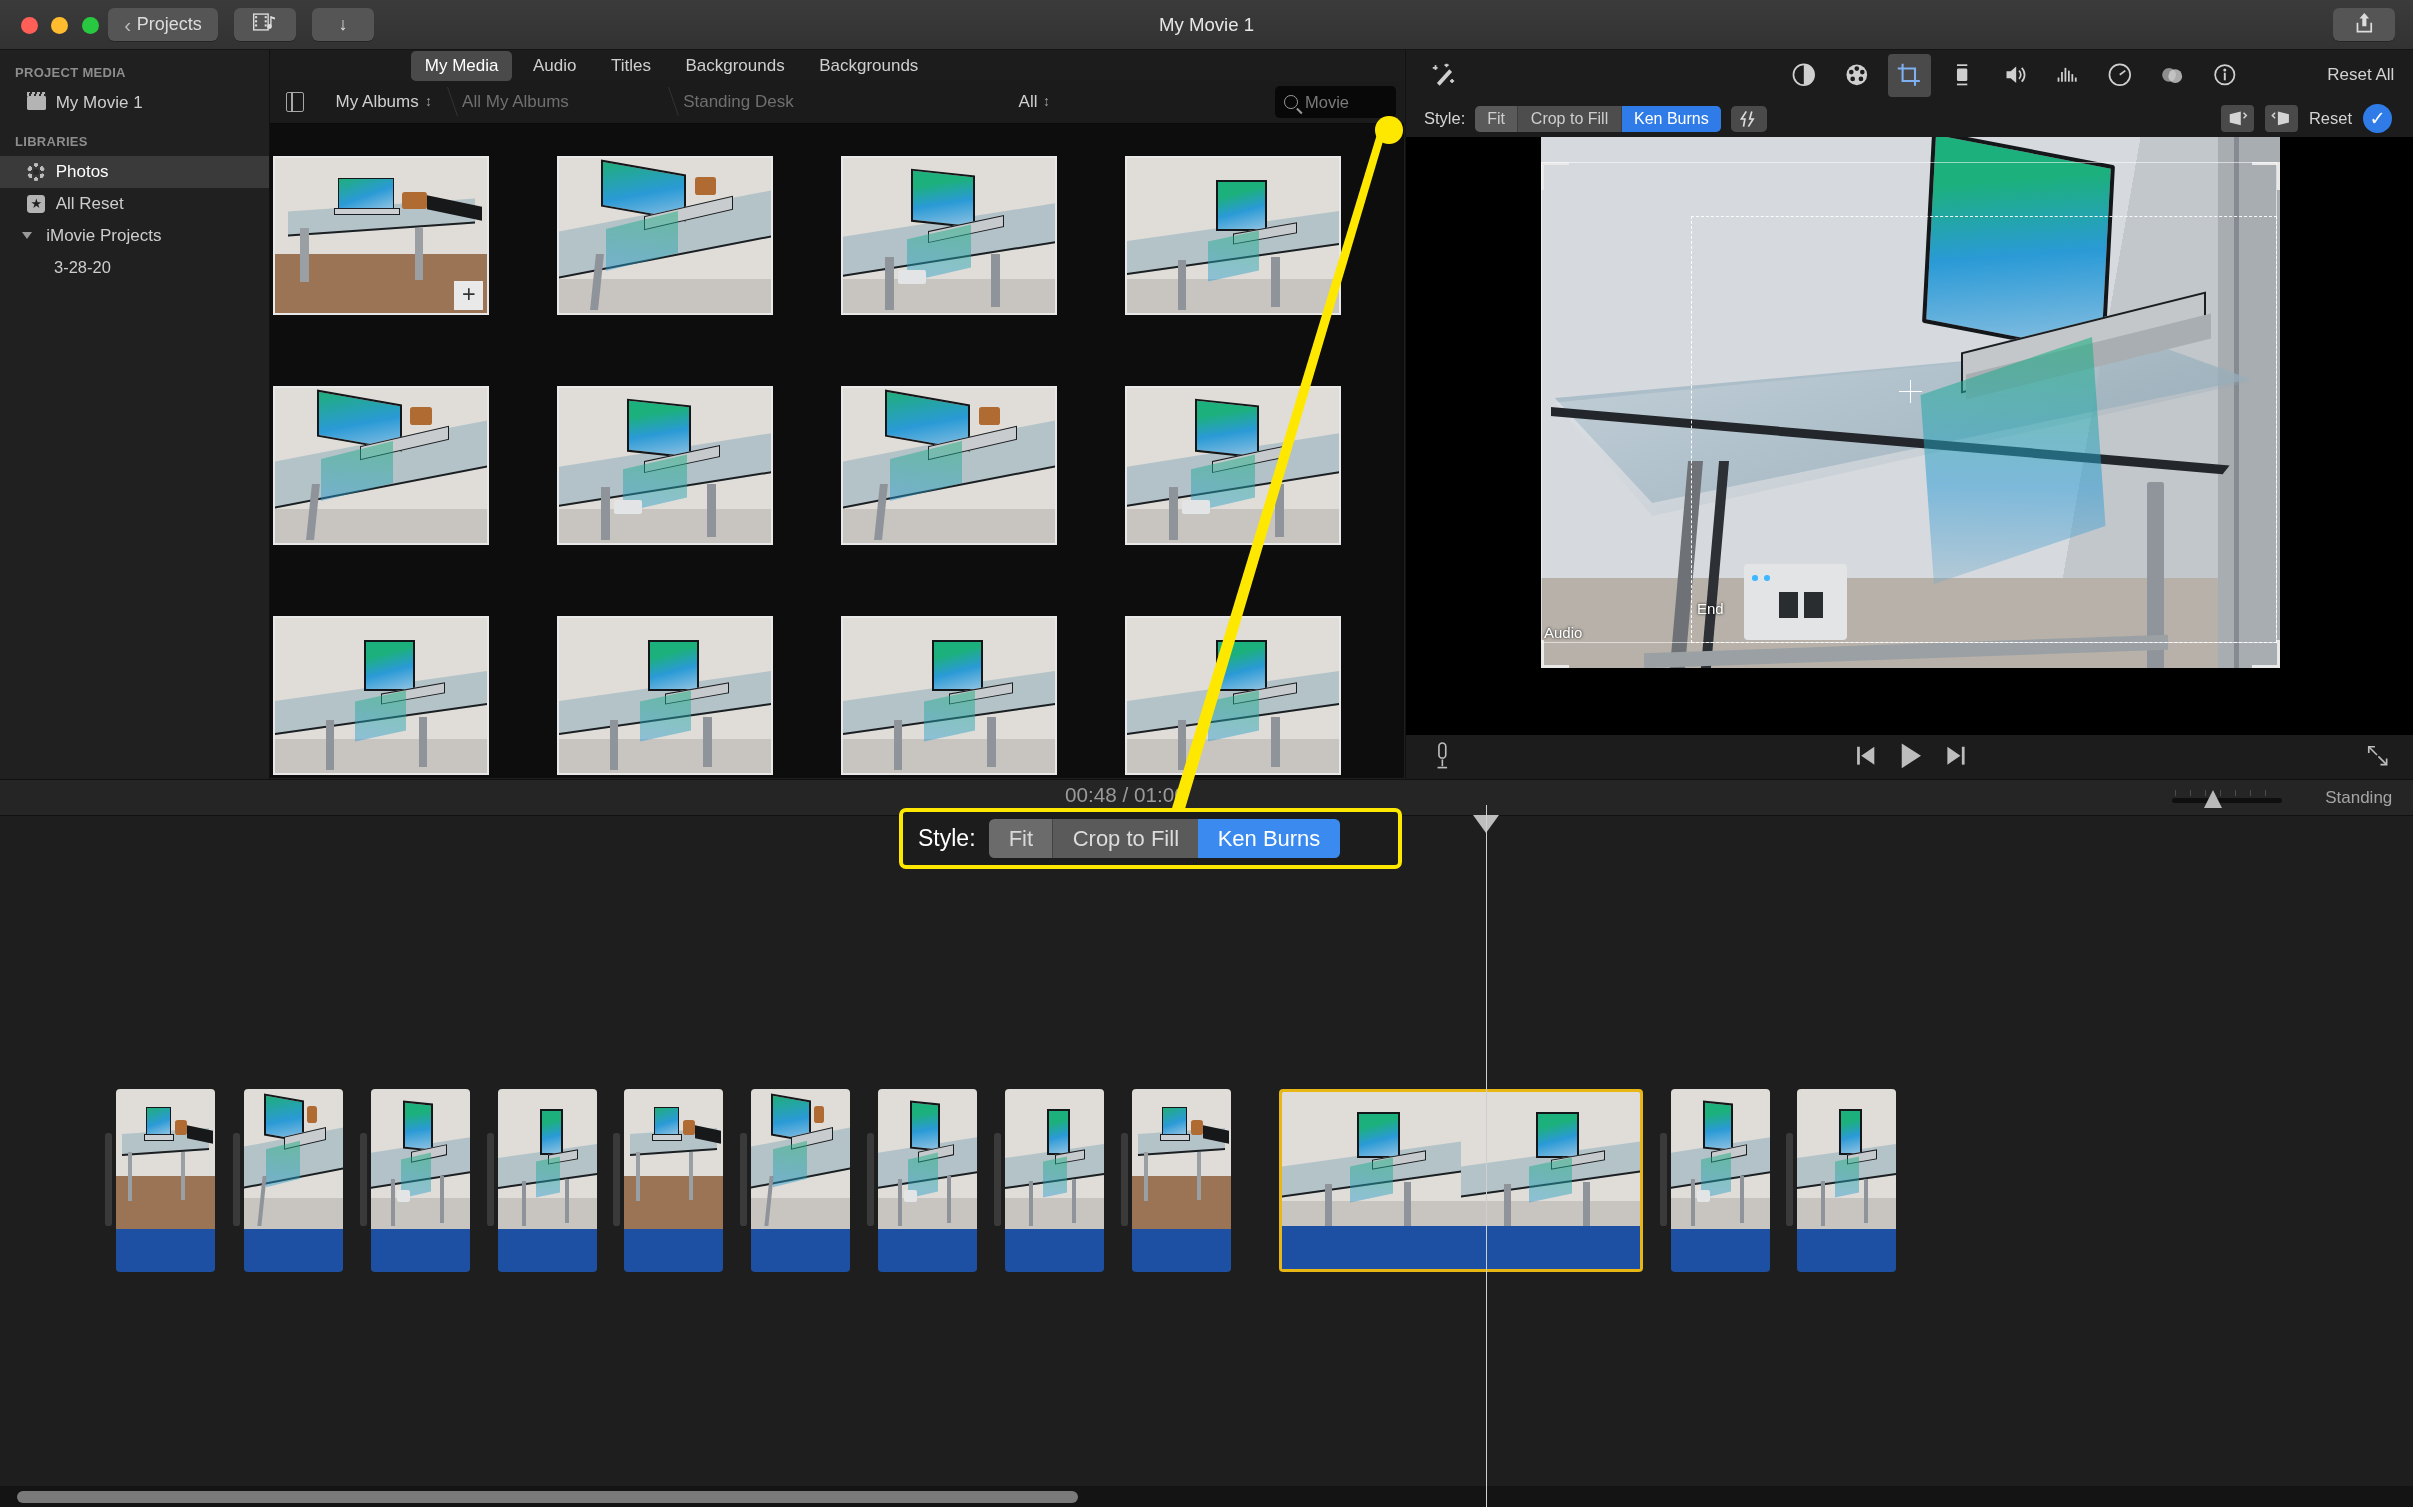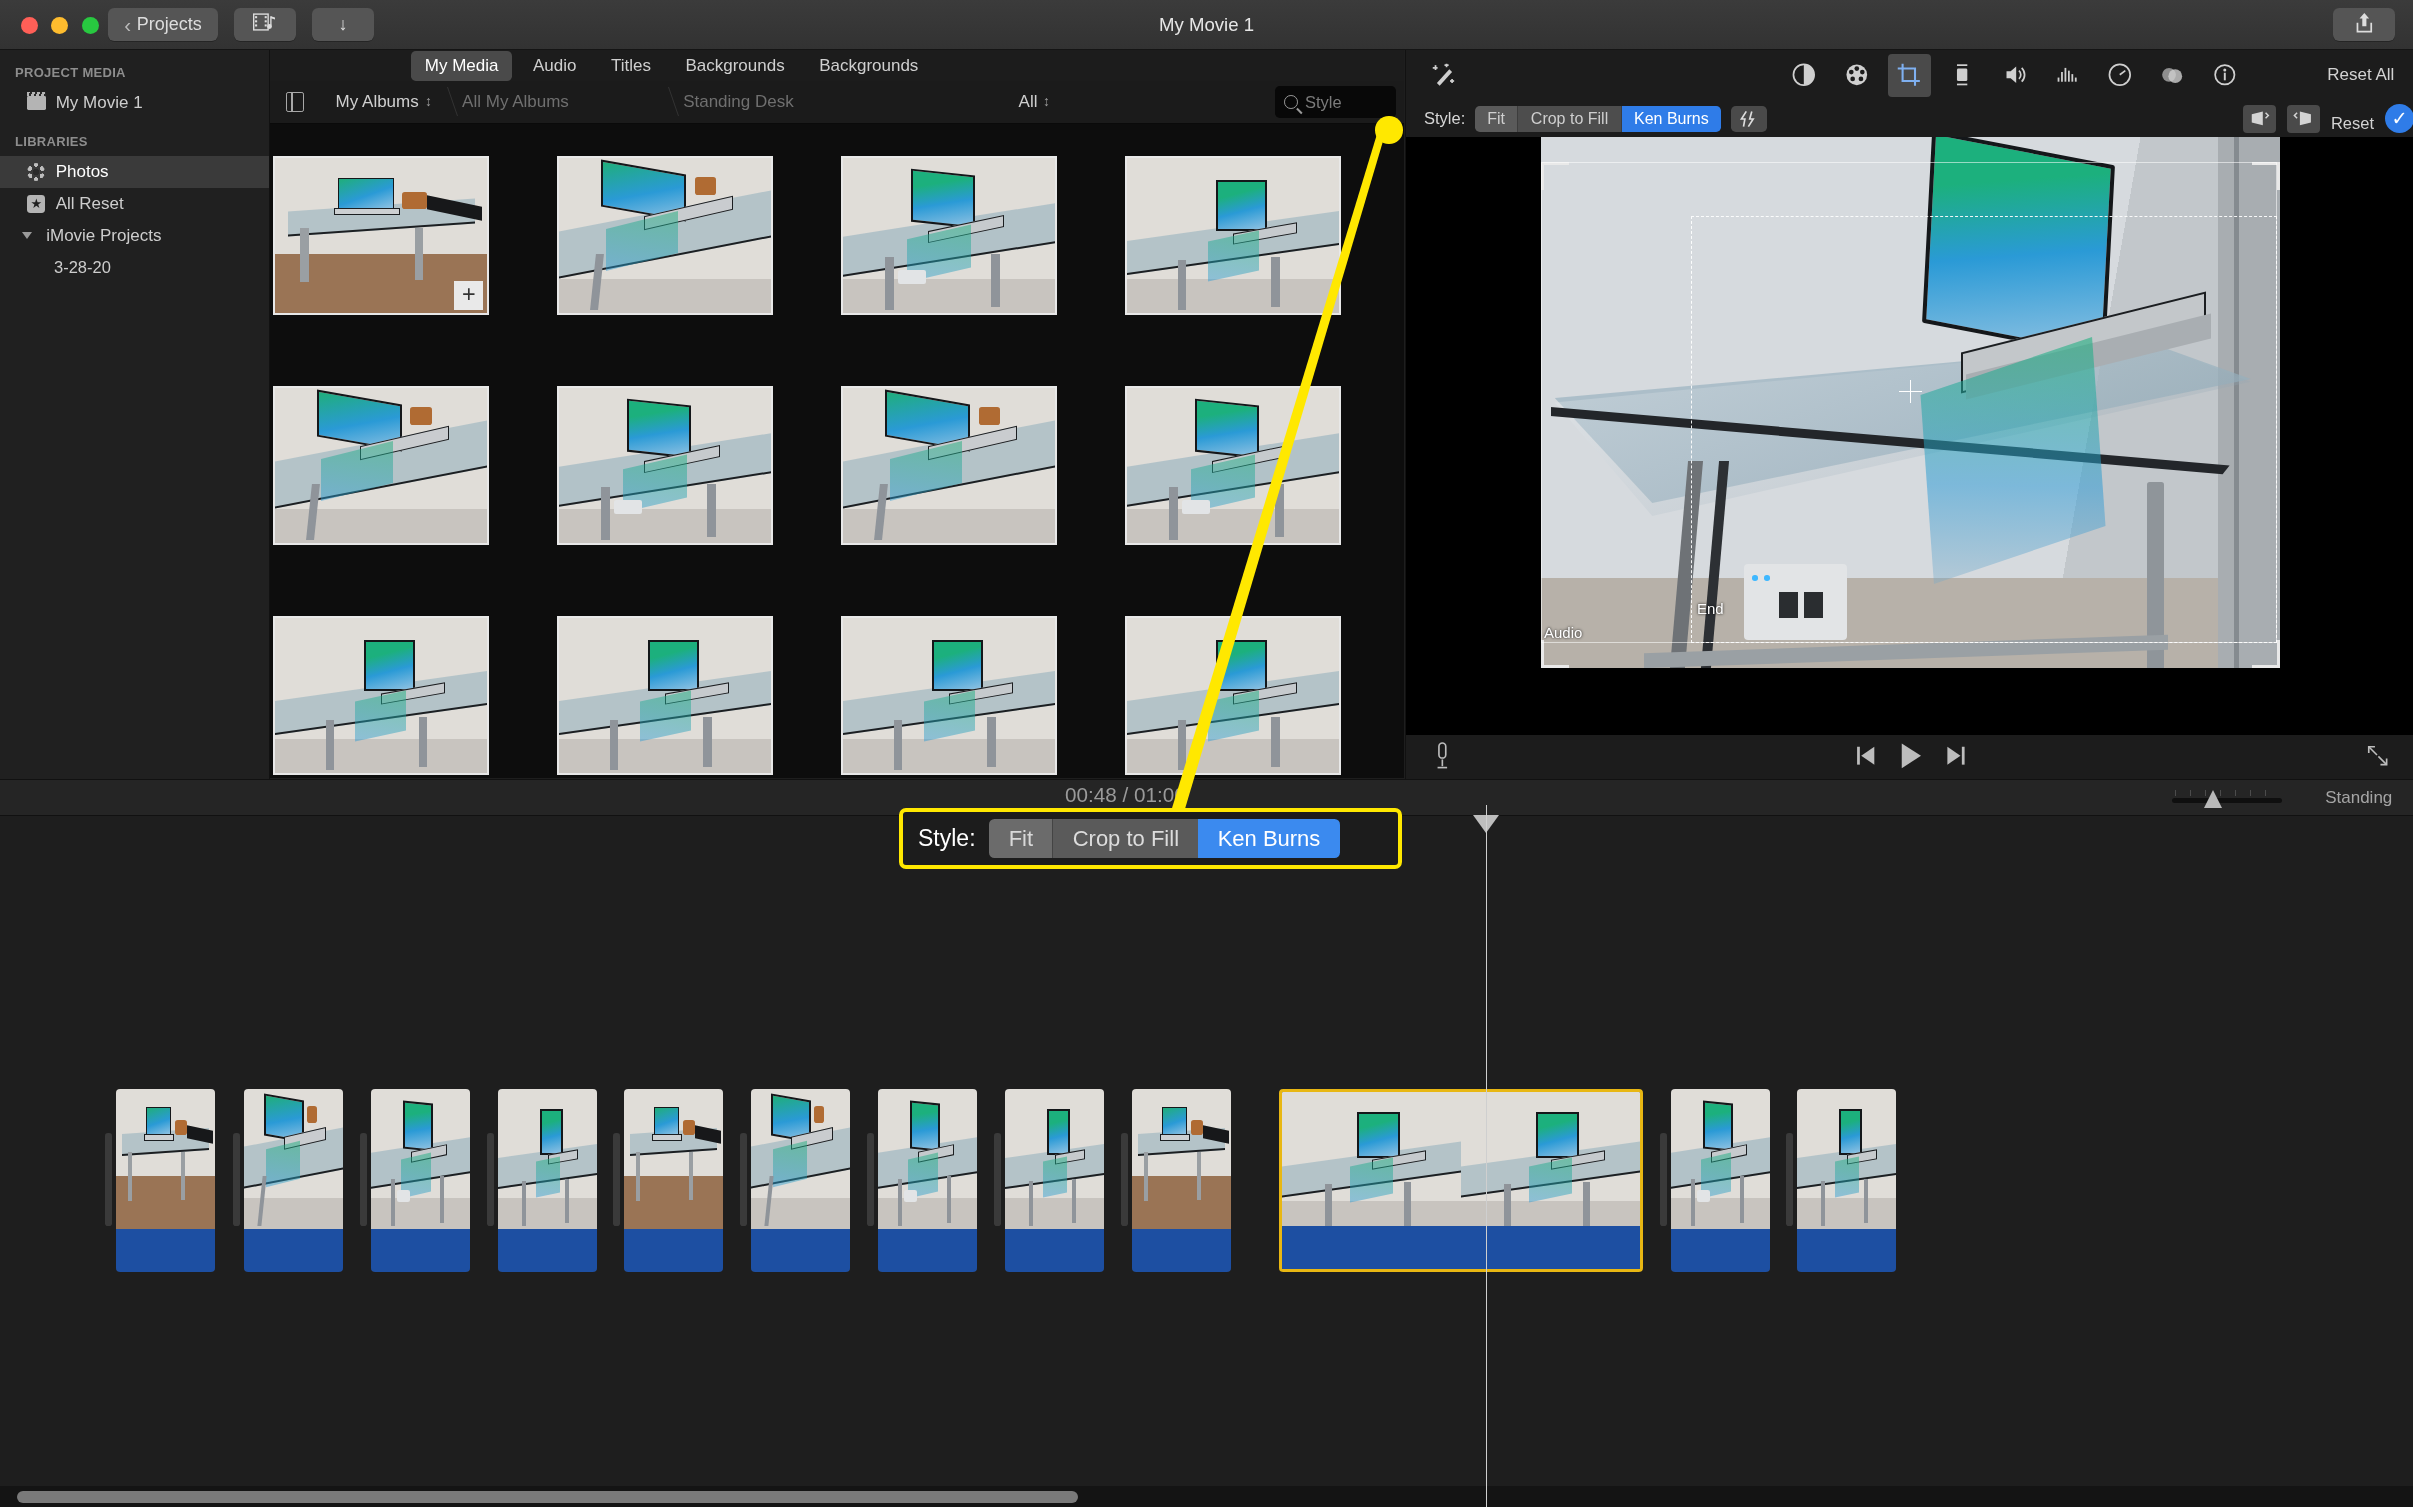--- a/index.html
+++ b/index.html
@@ -134,21 +134,21 @@
   .stylebar{ position:absolute; left:0; top:50px; width:1009px; height:37px;
     display:flex; align-items:center; gap:9.6px; padding-left:18px;}
   .stylelabel{ font-size:16.5px; color:#d6d6d6; font-weight:normal;}
   .segment{ display:flex; border-radius:4.8px; overflow:hidden; height:26px;}
   .seg{ padding:0 12.4px; display:flex;align-items:center; font-size:16px;
     background:#5a5a5a; color:#cfcfcf; border-right:0.7px solid #3d3d3d;}
   .seg.mid{background:#4d4d4d;}
   .seg.on{ background:#2f7ce8; color:#fff; border-right:none;}
   .sqbtn{ width:36px;height:26px;background:#4a4a4a;border-radius:4.8px;
     display:flex;align-items:center;justify-content:center;color:#ddd;font-size:15px;}
-  .rightgrp{ margin-left:auto; margin-right:1px; display:flex;align-items:flex-end;gap:11px;}
+  .rightgrp{ margin-left:auto; margin-right:23px; display:flex;align-items:center;gap:11px;}
   .rotbtn{width:33px;height:27.6px;background:#4a4a4a;border-radius:4.1px;display:flex;align-items:center;justify-content:center;}
   .resettxt{font-size:16.5px;color:#d2d2d2;}
   .checkcirc{width:29px;height:29px;border-radius:50%;background:#2f7ce8;color:#fff;
     display:flex;align-items:center;justify-content:center;font-size:19.3px;}
 
   .viewer{ position:absolute; left:0; top:87px; width:1009px; height:598px; background:#000;}
   .vidframe{ position:absolute; left:135px; top:0; width:739px; height:531px; overflow:hidden;}
   .vscene{position:absolute;inset:0;background:linear-gradient(105deg,#cfd3d6,#b9bfc3 60%,#9fa7ab);}
   .corner{position:absolute;width:27.6px;height:27.6px;border:3.4px solid #e9e9e9;}
   .dashrect{position:absolute;border:1.4px dashed rgba(255,255,255,.92);}
@@ -318,21 +318,21 @@
     <div class="sep" style="margin-left:84px;"></div>
     <div class="crumb dim" style="margin-left:9.6px;">
       <span>Standing Desk</span>
     </div>
     <div class="allmenu">
       <span>All</span>
       <span class="updown">↕</span>
     </div>
     <div class="searchbox">
       <span class="magn"></span>
-      <span>Style</span>
+      <span>Movie</span>
     </div>
   </div>
 
   <div class="grid" id="thumb-grid" style="transform: scale(1);">
       <div class="thumb" style="left: 2.8px; top: 32px; width: 216px; height: 159px;">
         <div class="ph">
           <div style="position:absolute;inset:0;background:linear-gradient(#e0ddd8 0 62%,#9a7455 62% 100%);"></div>
           <div style="position:absolute;left:6%;top:30%;width:88%;height:16%;background:rgba(150,178,190,.6);transform:skewY(-4deg);border-bottom:2.1px solid #1c1f22;"></div>
           <div style="position:absolute;left:30%;top:13%;width:26%;height:20%;background:linear-gradient(160deg,#1fae7a,#2a9ad6 55%,#8fc2e2);border:1.4px solid #15171a;"></div>
           <div style="position:absolute;left:28%;top:32%;width:31%;height:5%;background:#cdd0d2;border:0.7px solid #1b1e21;"></div>

